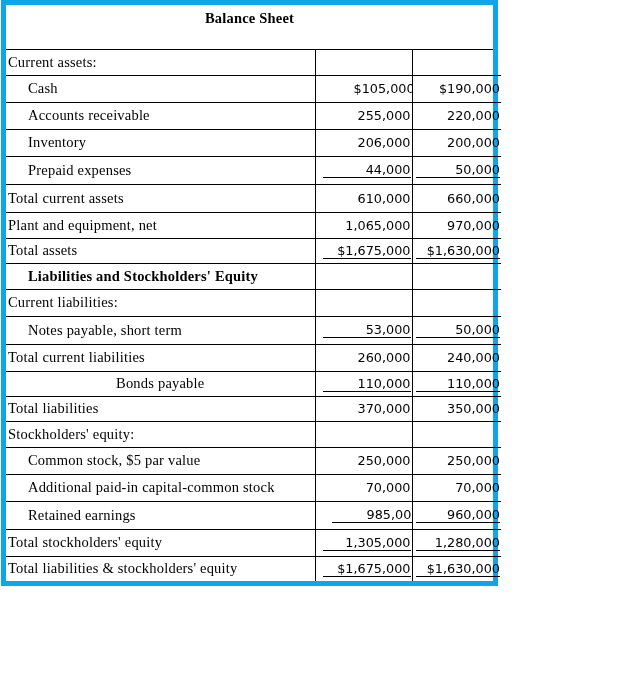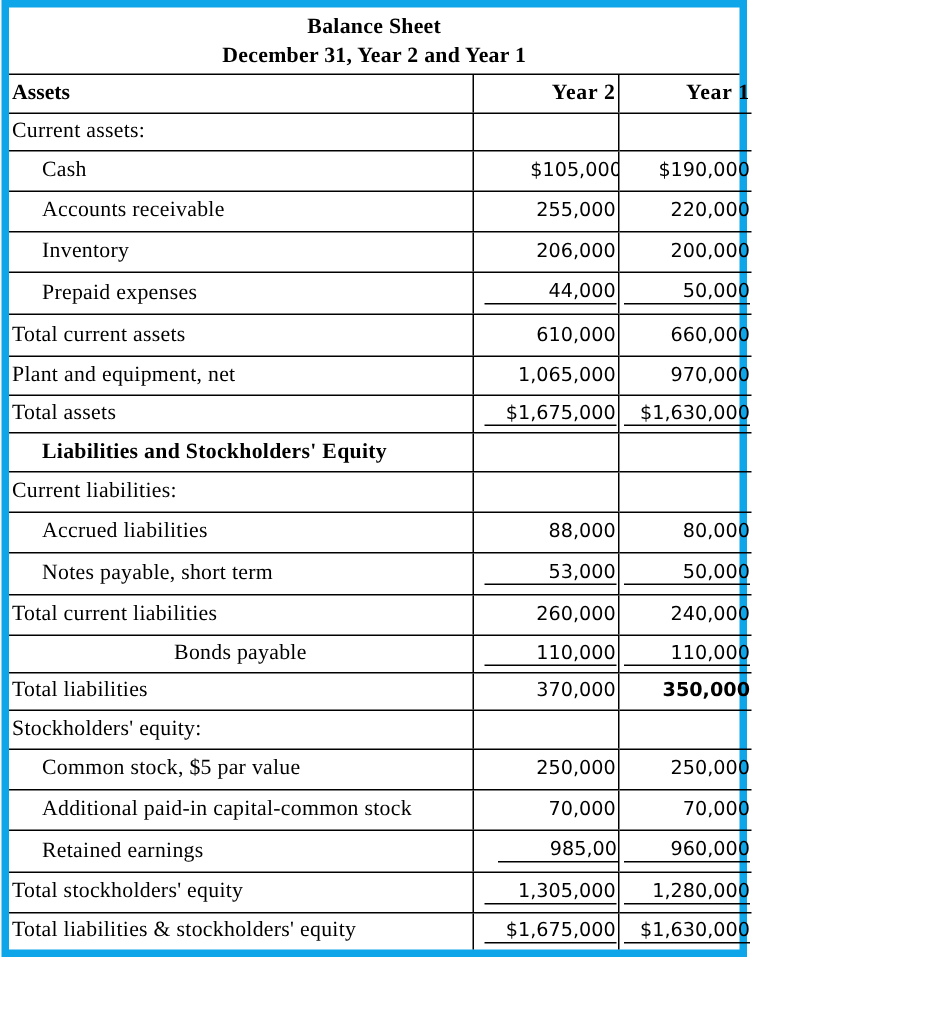--- a/index.html
+++ b/index.html
@@ -73,34 +73,28 @@
     .ul.w-full2 { width: 88px; }
     .ul.w-full1 { width: 84px; }
     .label-text { letter-spacing: 0.2px; }
   </style>
 </head>
 <body>
 
 <div class="sheet">
   <div class="title-block">
     <div>Balance Sheet</div>
-    <div>December 31, Year 2 and Year 1</div>
   </div>
   <table>
     <colgroup>
       <col class="c-label">
       <col class="c-y2">
       <col class="c-y1">
     </colgroup>
     <tbody id="tbody">
-      <tr class="hdr">
-        <td>Assets</td>
-        <td class="num">Year 2</td>
-        <td class="num">Year 1</td>
-      </tr>
     <tr class="r">
           <td class="label-text" style="height: 25px;">Current assets:</td>
           <td class="num" style="height: 25px;"></td>
           <td class="num" style="height: 25px;"></td>
         </tr>
         <tr class="r">
           <td class="label-text indent" style="height: 27px;">Cash</td>
           <td class="num" style="height: 27px; padding-left: 38px;">$105,000</td>
           <td class="num" style="height: 27px;">$190,000</td>
         </tr>
@@ -138,43 +132,38 @@
           <td class="label-text indent bold" style="height: 26px;">Liabilities and Stockholders' Equity</td>
           <td class="num" style="height: 26px;"></td>
           <td class="num" style="height: 26px;"></td>
         </tr>
         <tr class="r">
           <td class="label-text" style="height: 27px;">Current liabilities:</td>
           <td class="num" style="height: 27px;"></td>
           <td class="num" style="height: 27px;"></td>
         </tr>
         <tr class="r">
-          <td class="label-text indent" style="height: 27px;">Accrued liabilities</td>
-          <td class="num" style="height: 27px;">88,000</td>
-          <td class="num" style="height: 27px;">80,000</td>
-        </tr>
-        <tr class="r">
           <td class="label-text indent" style="height: 28px;">Notes payable, short term</td>
           <td class="num" style="height: 28px;"><span class="ul w-full2">53,000</span></td>
           <td class="num" style="height: 28px;"><span class="ul w-full1">50,000</span></td>
         </tr>
         <tr class="r">
           <td class="label-text" style="height: 27px;">Total current liabilities</td>
           <td class="num" style="height: 27px;">260,000</td>
           <td class="num" style="height: 27px;">240,000</td>
         </tr>
         <tr class="r">
           <td class="label-text" style="height: 25px; text-align: center;">Bonds payable</td>
           <td class="num" style="height: 25px;"><span class="ul w-full2">110,000</span></td>
           <td class="num" style="height: 25px;"><span class="ul w-full1">110,000</span></td>
         </tr>
         <tr class="r">
           <td class="label-text" style="height: 25px;">Total liabilities</td>
           <td class="num" style="height: 25px;">370,000</td>
-          <td class="num" style="height: 25px; font-weight: bold;">350,000</td>
+          <td class="num" style="height: 25px;">350,000</td>
         </tr>
         <tr class="r">
           <td class="label-text" style="height: 26px;">Stockholders' equity:</td>
           <td class="num" style="height: 26px;"></td>
           <td class="num" style="height: 26px;"></td>
         </tr>
         <tr class="r">
           <td class="label-text indent" style="height: 27px;">Common stock, $5 par value</td>
           <td class="num" style="height: 27px;">250,000</td>
           <td class="num" style="height: 27px;">250,000</td>

